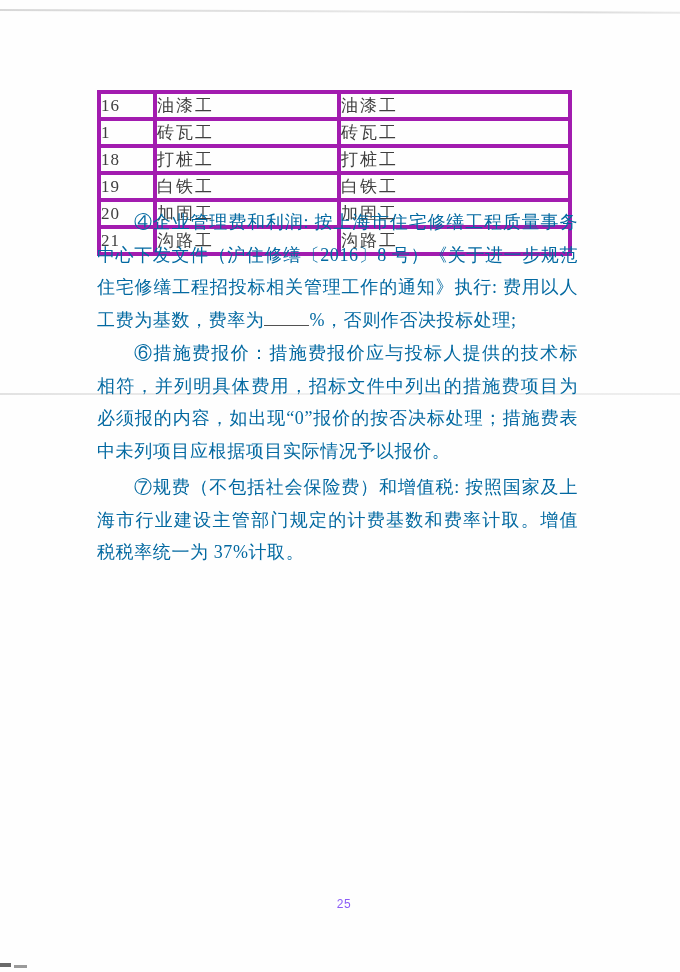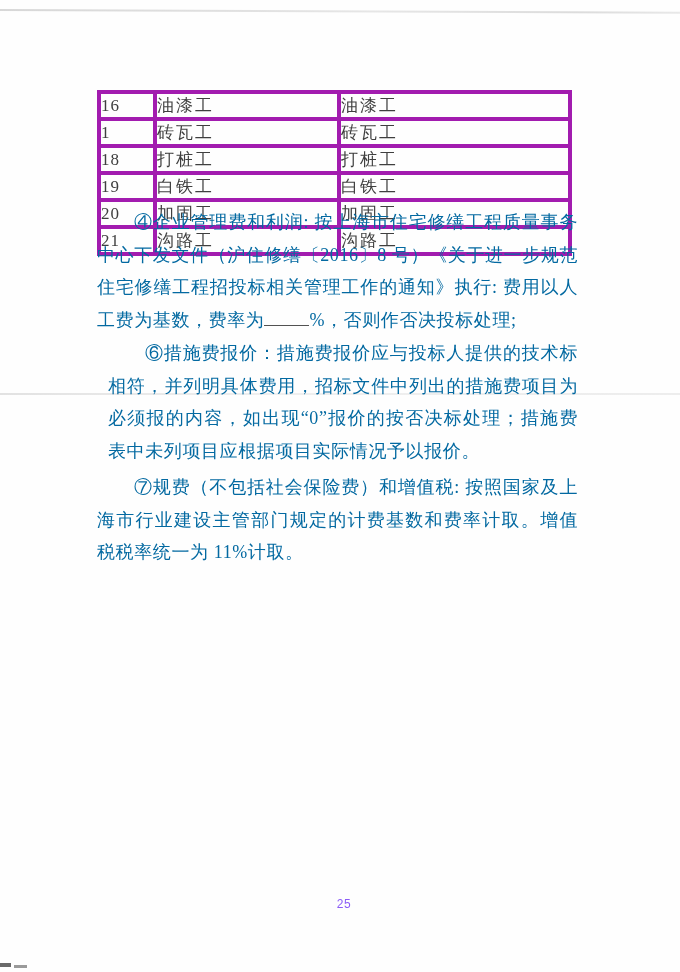--- a/index.html
+++ b/index.html
@@ -65,21 +65,21 @@
     width: 481px;
     font-size: 18px;
     line-height: 32.5px;
     color: #0369a1;
     text-align: justify;
     text-align-last: left;
     letter-spacing: 0.6px;
   }
   .doc-body p { text-indent: 37px; margin-top: 4px; }
   .doc-body p.first { margin-top: 0; }
-  .doc-body p.tight { margin-top: 1px; margin-left: 11px; }
+  .doc-body p.tight { margin-top: 1px; }
   .blank {
     display: inline-block;
     border-bottom: 1.4px solid #525252;
     height: 0.86em;
     vertical-align: baseline;
   }
   .w45 { width: 45px; }
   .w50 { width: 50px; margin-left: 11px; }
   .w64 { width: 64px; }
   .page-number {
@@ -142,20 +142,20 @@
       </tr>
     </tbody>
   </table>
 
   <div class="doc-body">
     <p class="first"><span>④企业管理费和利润: 按上海市住宅修缮工程质量事务中心下发文件（沪住修缮〔2016〕8 号）《关于进一步规范住宅修缮工程招投标相关管理工作的通知》执行: 费用以人工费为基数，费率为</span><span class="blank w45"></span><span>%，否则作否决投标处理;</span></p>
 
 
     <p class="tight">⑥措施费报价：措施费报价应与投标人提供的技术标相符，并列明具体费用，招标文件中列出的措施费项目为必须报的内容，如出现“0”报价的按否决标处理；措施费表中未列项目应根据项目实际情况予以报价。</p>
 
-    <p>⑦规费（不包括社会保险费）和增值税: 按照国家及上海市行业建设主管部门规定的计费基数和费率计取。增值税税率统一为 11%计取。</p>
+    <p>⑦规费（不包括社会保险费）和增值税: 按照国家及上海市行业建设主管部门规定的计费基数和费率计取。增值税税率统一为 37%计取。</p>
 
 
   </div>
 
   <div class="page-number">25</div>
 
 </div>
 
 </body></html>

